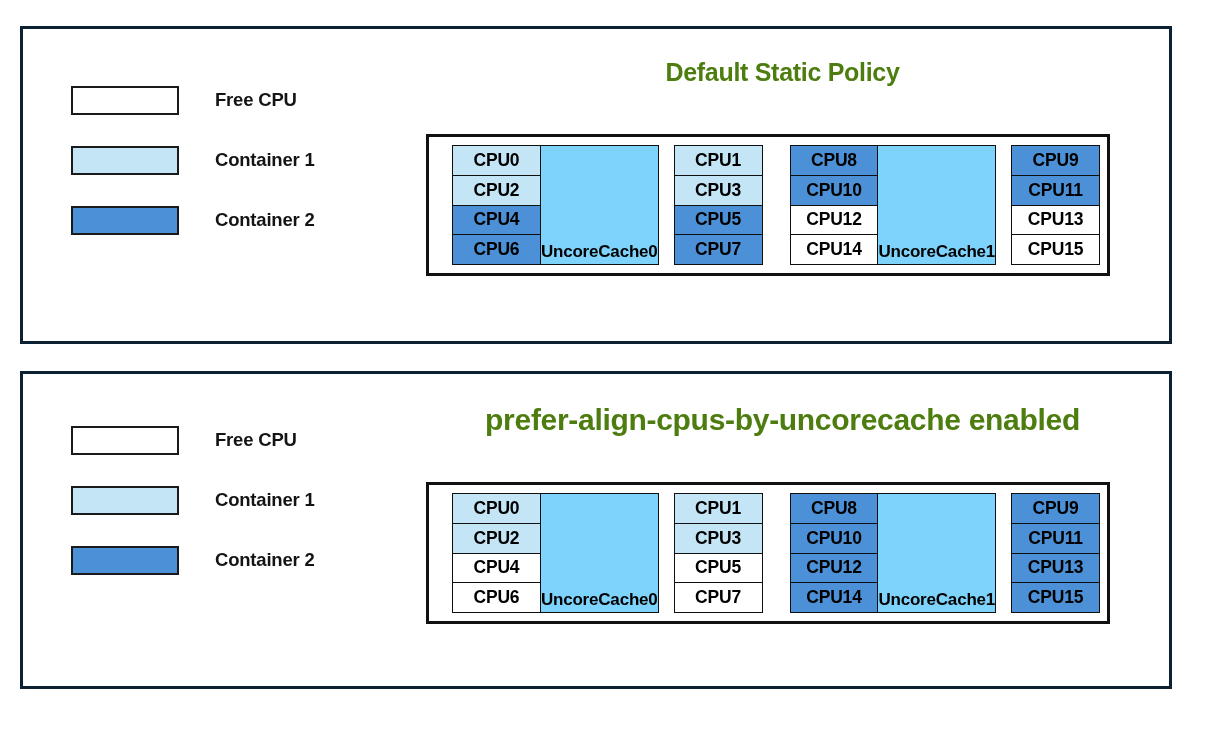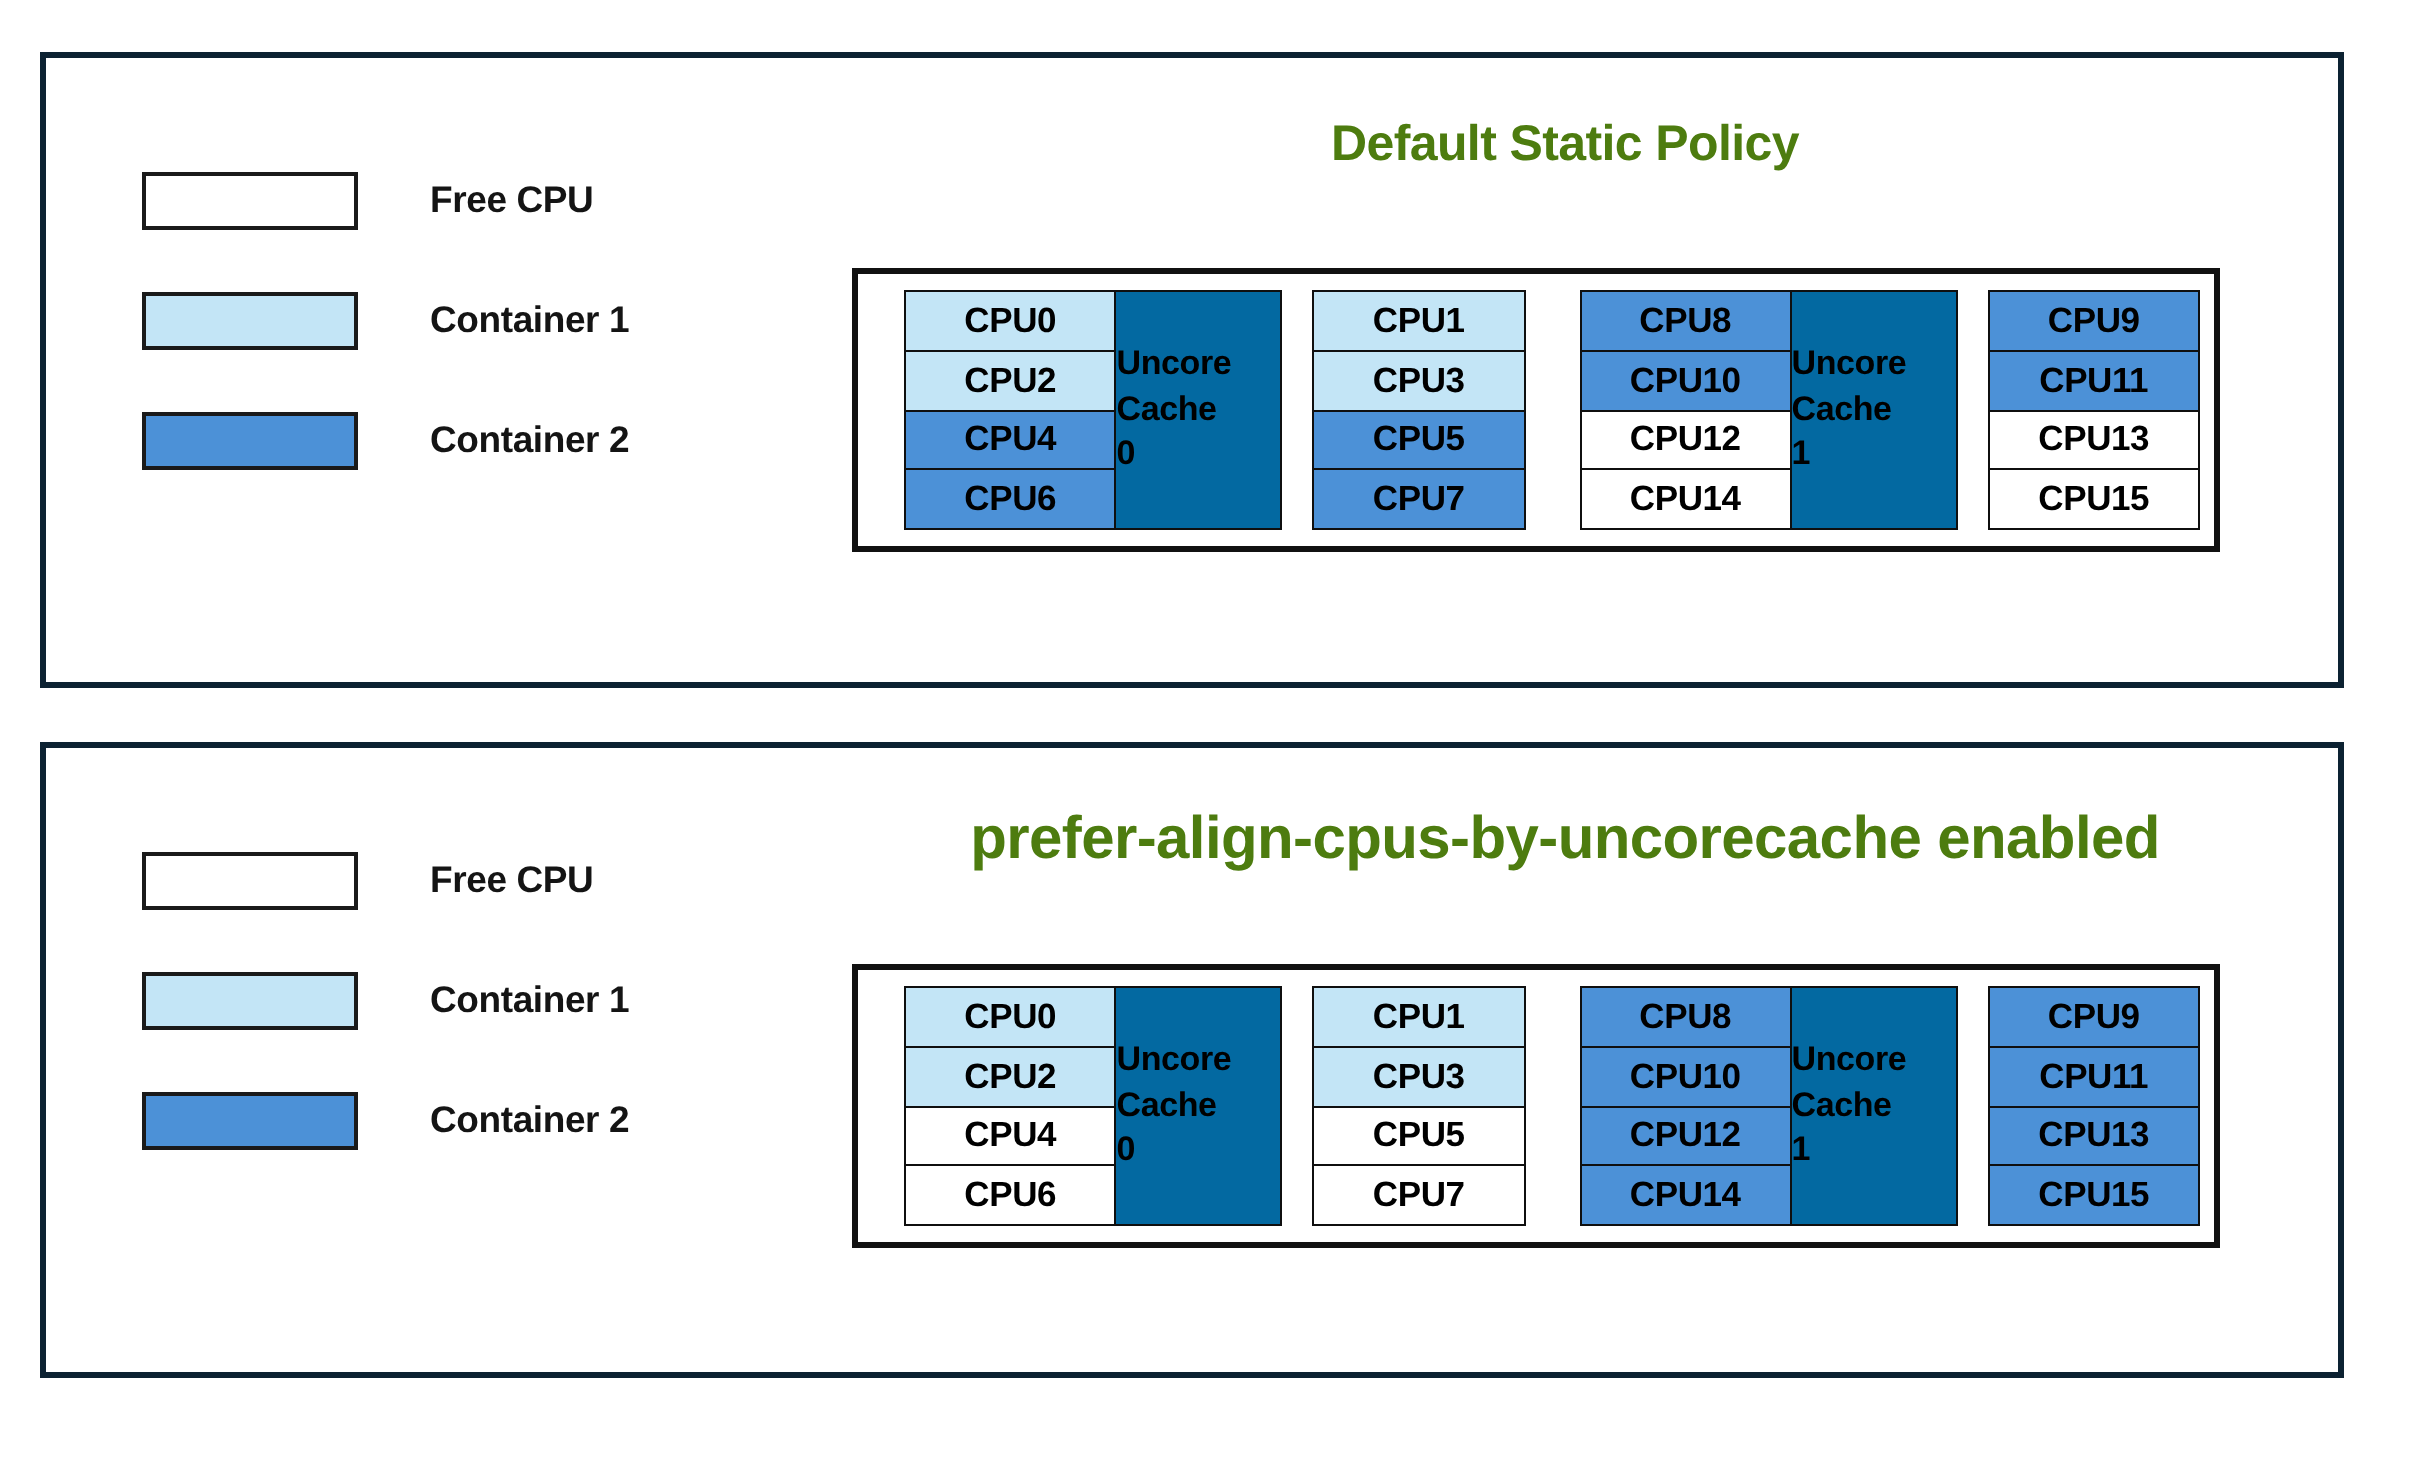--- a/index.html
+++ b/index.html
@@ -111,24 +111,24 @@
     color: #000000;
     letter-spacing: -0.2px;
     margin-top: -1px;
   }
   .cpu-cell:first-child { margin-top: 0; }
 
   .cache-box {
     flex: 0 0 84px;
     border: 1px solid #0f0f0f;
     box-sizing: border-box;
-    background: #0369a1;
-    display: flex;
-    flex-direction: column;
-    align-items: flex-start;
+    background: #7dd3fc;
+    display: flex;
+    flex-direction: row;
+    align-items: flex-end;
     justify-content: center;
     margin-left: -1px;
     margin-right: -1px;
     position: relative;
     z-index: 2;
   }
   .cache-line {
     font-size: 17px;
     font-weight: bold;
     color: #000000;

